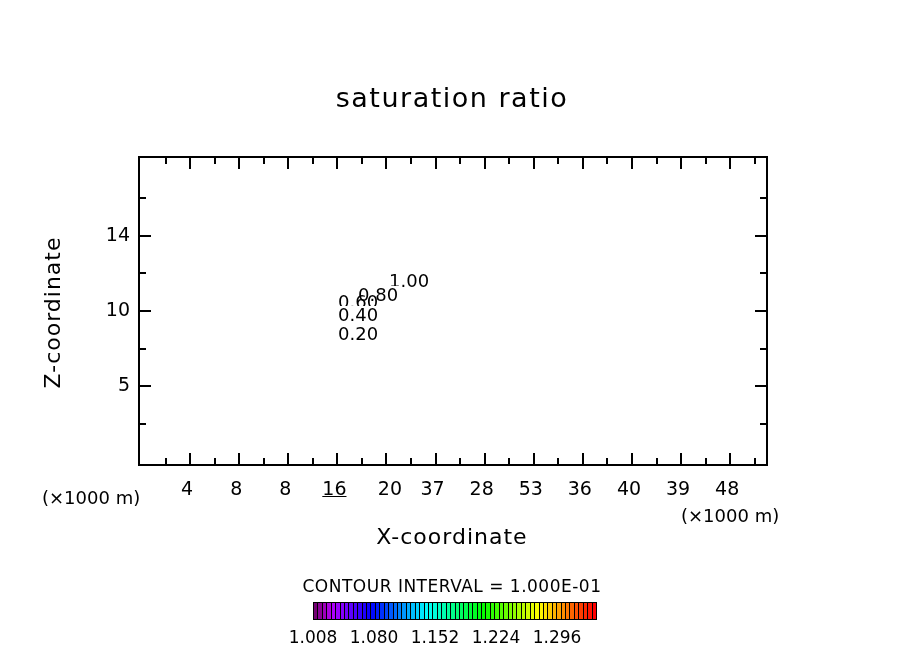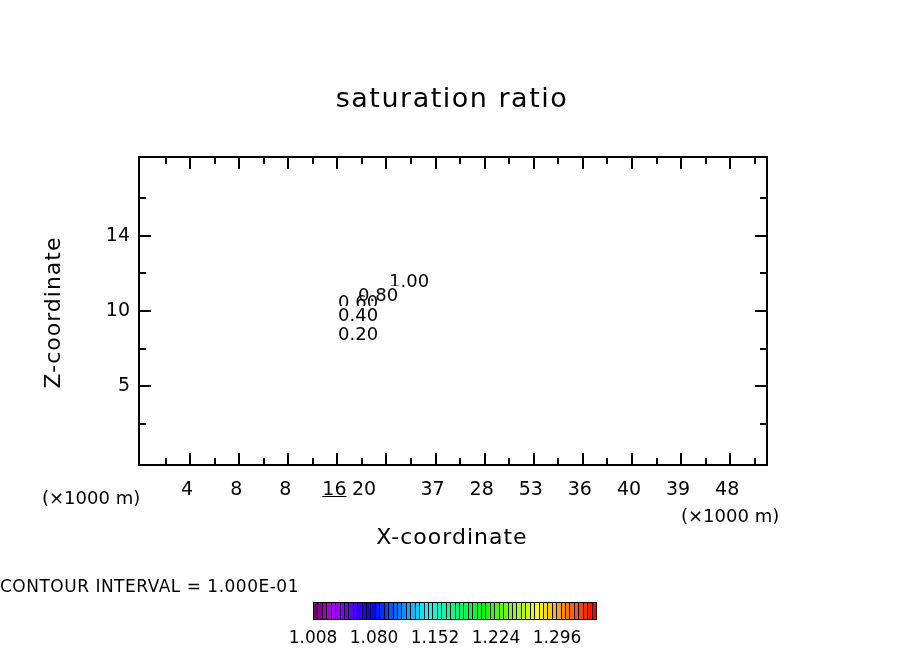--- a/index.html
+++ b/index.html
@@ -39,21 +39,21 @@
                letter-spacing:1px;font-family:"DejaVu Sans","Liberation Sans",sans-serif;}
   #yaxis-title{left:-28px;top:300px;width:160px;text-align:center;font-size:22px;
                letter-spacing:1px;transform:rotate(-90deg);
                font-family:"DejaVu Sans","Liberation Sans",sans-serif;}
   #unit-left{left:42px;top:487px;font-size:18px;
              font-family:"DejaVu Sans","Liberation Sans",sans-serif;}
   #unit-right{left:681px;top:505px;font-size:18px;
               font-family:"DejaVu Sans","Liberation Sans",sans-serif;}
 
   
-  #cb-caption{left:0;top:576px;width:904px;text-align:left;font-size:17px;
+  #cb-caption{left:0;top:576px;width:904px;text-align:center;font-size:17px;
               letter-spacing:.5px;font-family:"DejaVu Sans","Liberation Sans",sans-serif;}
   #colorbar{left:313px;top:602px;width:284px;height:18px;border:1px solid #000;
             box-sizing:border-box;display:flex;background:#000;}
   #colorbar div{flex:1 1 auto;height:100%;border-right:1px solid #000;box-sizing:border-box;}
   #colorbar div:last-child{border-right:none;}
   .cblab{position:absolute;top:627px;font-size:17px;text-align:center;width:60px;
          font-family:"DejaVu Sans","Liberation Sans",sans-serif;}
 
   
   .clab{position:absolute;font-size:18px;background:#fff;padding:0 1px;line-height:1;
@@ -282,20 +282,20 @@
 <div class="cblab" style="left:283px">1.008</div>
 <div class="cblab" style="left:344px">1.080</div>
 <div class="cblab" style="left:405px">1.152</div>
 <div class="cblab" style="left:466px">1.224</div>
 <div class="cblab" style="left:527px">1.296</div>
 
 <div class="xlab" style="left: 167.098px;">4</div>
 <div class="xlab" style="left: 216.196px;">8</div>
 <div class="xlab" style="left: 265.294px;">8</div>
 <div class="xlab" style="left: 314.392px; text-decoration: underline;">16</div>
-<div class="xlab" style="left: 344px;">20</div>
+<div class="xlab" style="left: 362px; text-align: right;">20</div>
 <div class="xlab" style="left: 412.588px;">37</div>
 <div class="xlab" style="left: 461.686px;">28</div>
 <div class="xlab" style="left: 510.784px;">53</div>
 <div class="xlab" style="left: 559.882px;">36</div>
 <div class="xlab" style="left: 608.98px;">40</div>
 <div class="xlab" style="left: 658.078px;">39</div>
 <div class="xlab" style="left: 707.176px;">48</div>
 
 </body></html>

